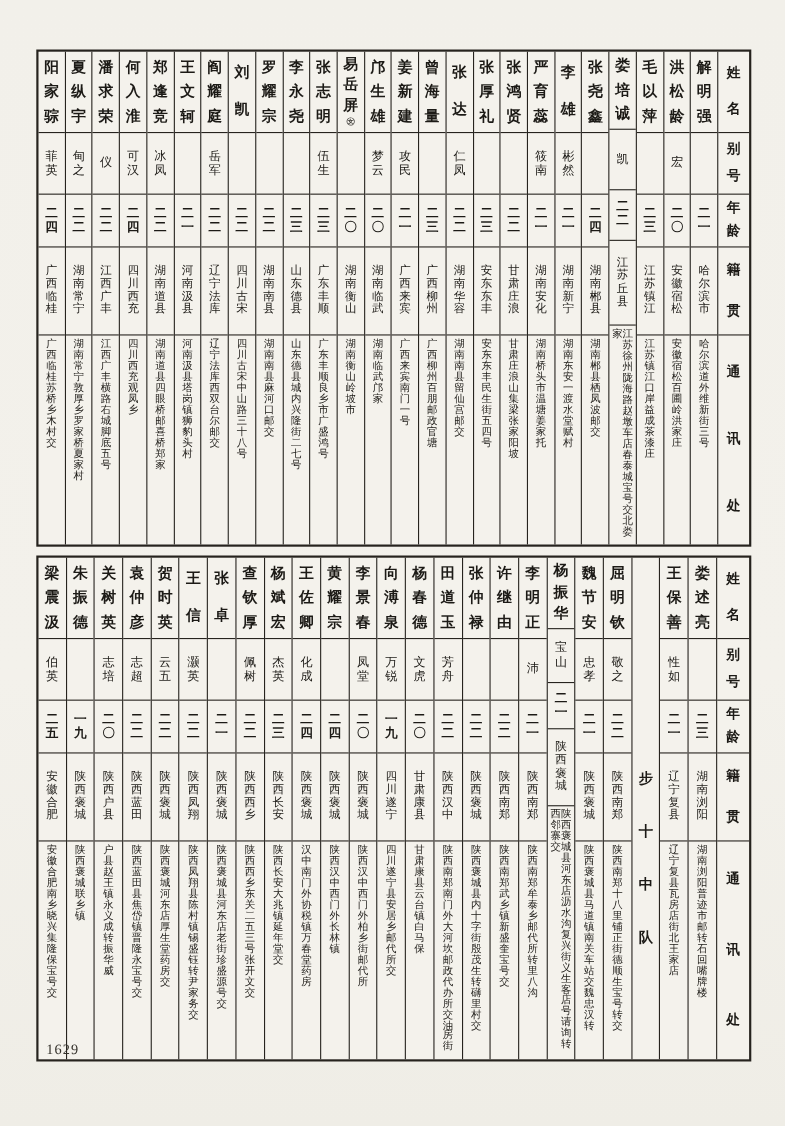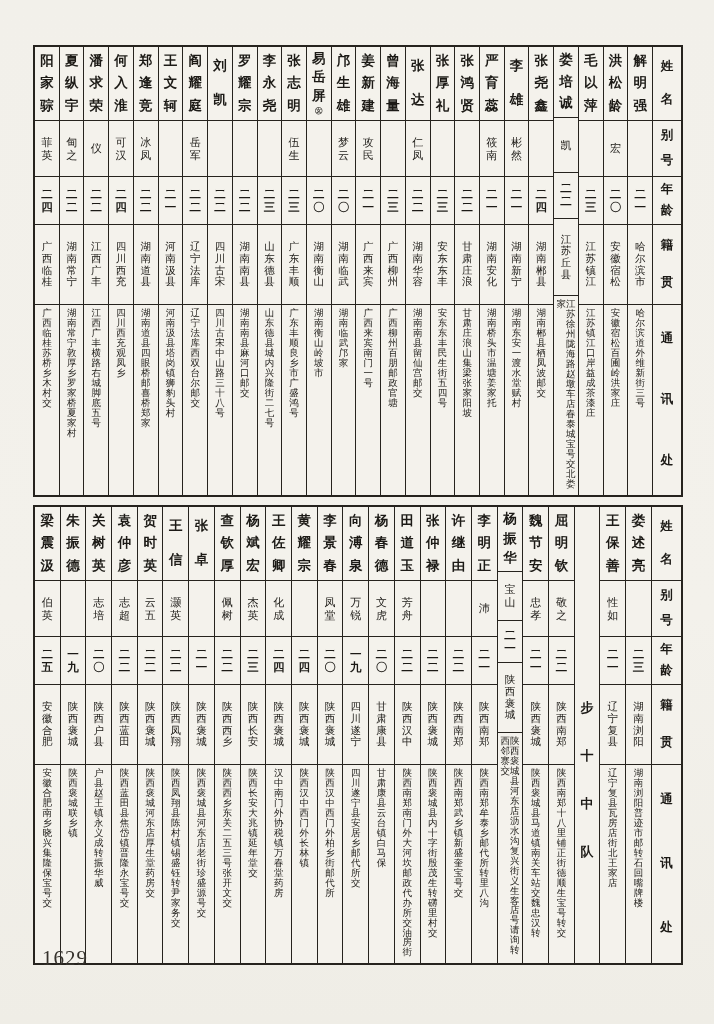--- a/index.html
+++ b/index.html
@@ -61,21 +61,21 @@
   .s-header{ justify-content:space-around; font-size:12.5px; font-weight:700; line-height:1.1; }
 
   .unit-cell{
     flex:1 1 auto; border-bottom:none;
     display:flex; justify-content:center;
   }
   .s-unit{ justify-content:center; gap:30px; font-size:13px; font-weight:700; padding-top:90px; box-sizing:border-box; }
 
   .page-number{
     position:absolute; left:42px; top:946px;
-    font-size:21px; letter-spacing:1px; color:#35322c;
+    font-size:13px; letter-spacing:1px; color:#35322c;
   }
 </style>
 </head>
 <body>
 
 <div class="sheet">
   <div class="tbl tbl-top" id="tbl-top">
       <div class="col col-header">
         <div class="cell c-name">
           <div class="stack s-header">

